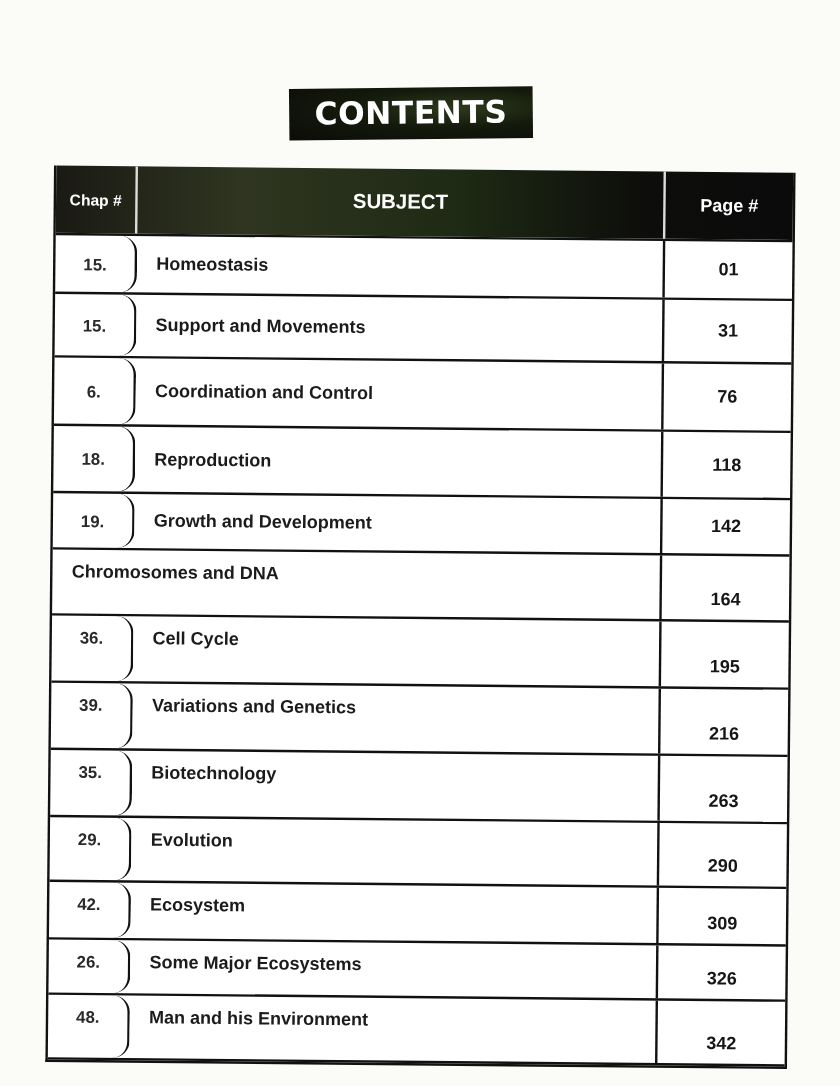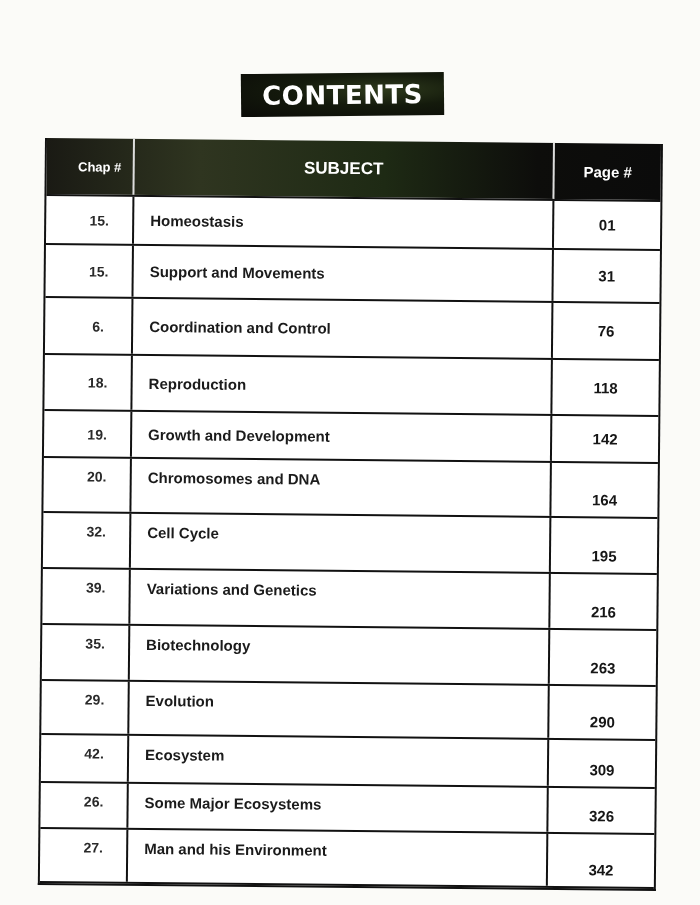--- a/index.html
+++ b/index.html
@@ -27,29 +27,29 @@
     }
     .thead {
       display: flex; height: 56px;
       background: linear-gradient(90deg, #1a1a14 0%, #2f3520 25%, #1e2a14 55%, #0d0d0b 80%, #0b0b0b 100%);
       border-bottom: 2px solid #111;
     }
     .thead div {
       color: #fff; display: flex; align-items: center; justify-content: center;
       font-weight: bold;
     }
-    .c1 { width: 66px; flex: none; padding-left: 20px; }
+    .c1 { width: 66px; flex: none; }
     .c2 { flex: 1; }
     .c3 { width: 106px; flex: none; }
     .thead .c1 { font-size: 13px; border-right: 2px solid #ddd; }
     .thead .c2 { font-size: 17px; }
     .thead .c3 { font-size: 15px; border-left: 2px solid #ddd; }
     .row { display: flex; border-bottom: 2px solid #111; }
     .row div { display: flex; align-items: center; font-weight: bold; }
-    .row .c1 { justify-content: center; font-size: 14px; border-right: 2px solid #111; color: #2a2a2a; }
+    .row .c1 { justify-content: center; font-size: 14px; border-right: 2px solid #111; color: #2a2a2a; border-radius: 14px; }
     .row .c2 { padding-left: 16px; font-size: 15px; color: #1b1b1b; }
     .row .c3 { justify-content: center; font-size: 15px; border-left: 2px solid #111; }
     .row.late .c1, .row.late .c2 { align-items: flex-start; padding-top: 10px; }
     .row.late .c3 { align-items: flex-end; padding-bottom: 8px; }
   </style>
 </head>
 <body>
 
 <div class="title-box">
   <span>CONTENTS</span>
@@ -81,26 +81,25 @@
     <div class="c1">18.</div>
     <div class="c2">Reproduction</div>
     <div class="c3">118</div>
   </div>
   <div class="row" style="height:45px">
     <div class="c1">19.</div>
     <div class="c2">Growth and Development</div>
     <div class="c3">142</div>
   </div>
   <div class="row late" style="height:53px">
-    <div class="c1">20.</div>
     <div class="c2">Chromosomes and DNA</div>
     <div class="c3">164</div>
   </div>
   <div class="row late" style="height:54px">
-    <div class="c1">32.</div>
+    <div class="c1">36.</div>
     <div class="c2">Cell Cycle</div>
     <div class="c3">195</div>
   </div>
   <div class="row late" style="height:54px">
     <div class="c1">39.</div>
     <div class="c2">Variations and Genetics</div>
     <div class="c3">216</div>
   </div>
   <div class="row late" style="height:54px">
     <div class="c1">35.</div>
@@ -116,17 +115,17 @@
     <div class="c1">42.</div>
     <div class="c2">Ecosystem</div>
     <div class="c3">309</div>
   </div>
   <div class="row late" style="height:44px">
     <div class="c1">26.</div>
     <div class="c2">Some Major Ecosystems</div>
     <div class="c3">326</div>
   </div>
   <div class="row late" style="height:52px">
-    <div class="c1">27.</div>
+    <div class="c1">48.</div>
     <div class="c2">Man and his Environment</div>
     <div class="c3">342</div>
   </div>
 </div>
 
 </body></html>

